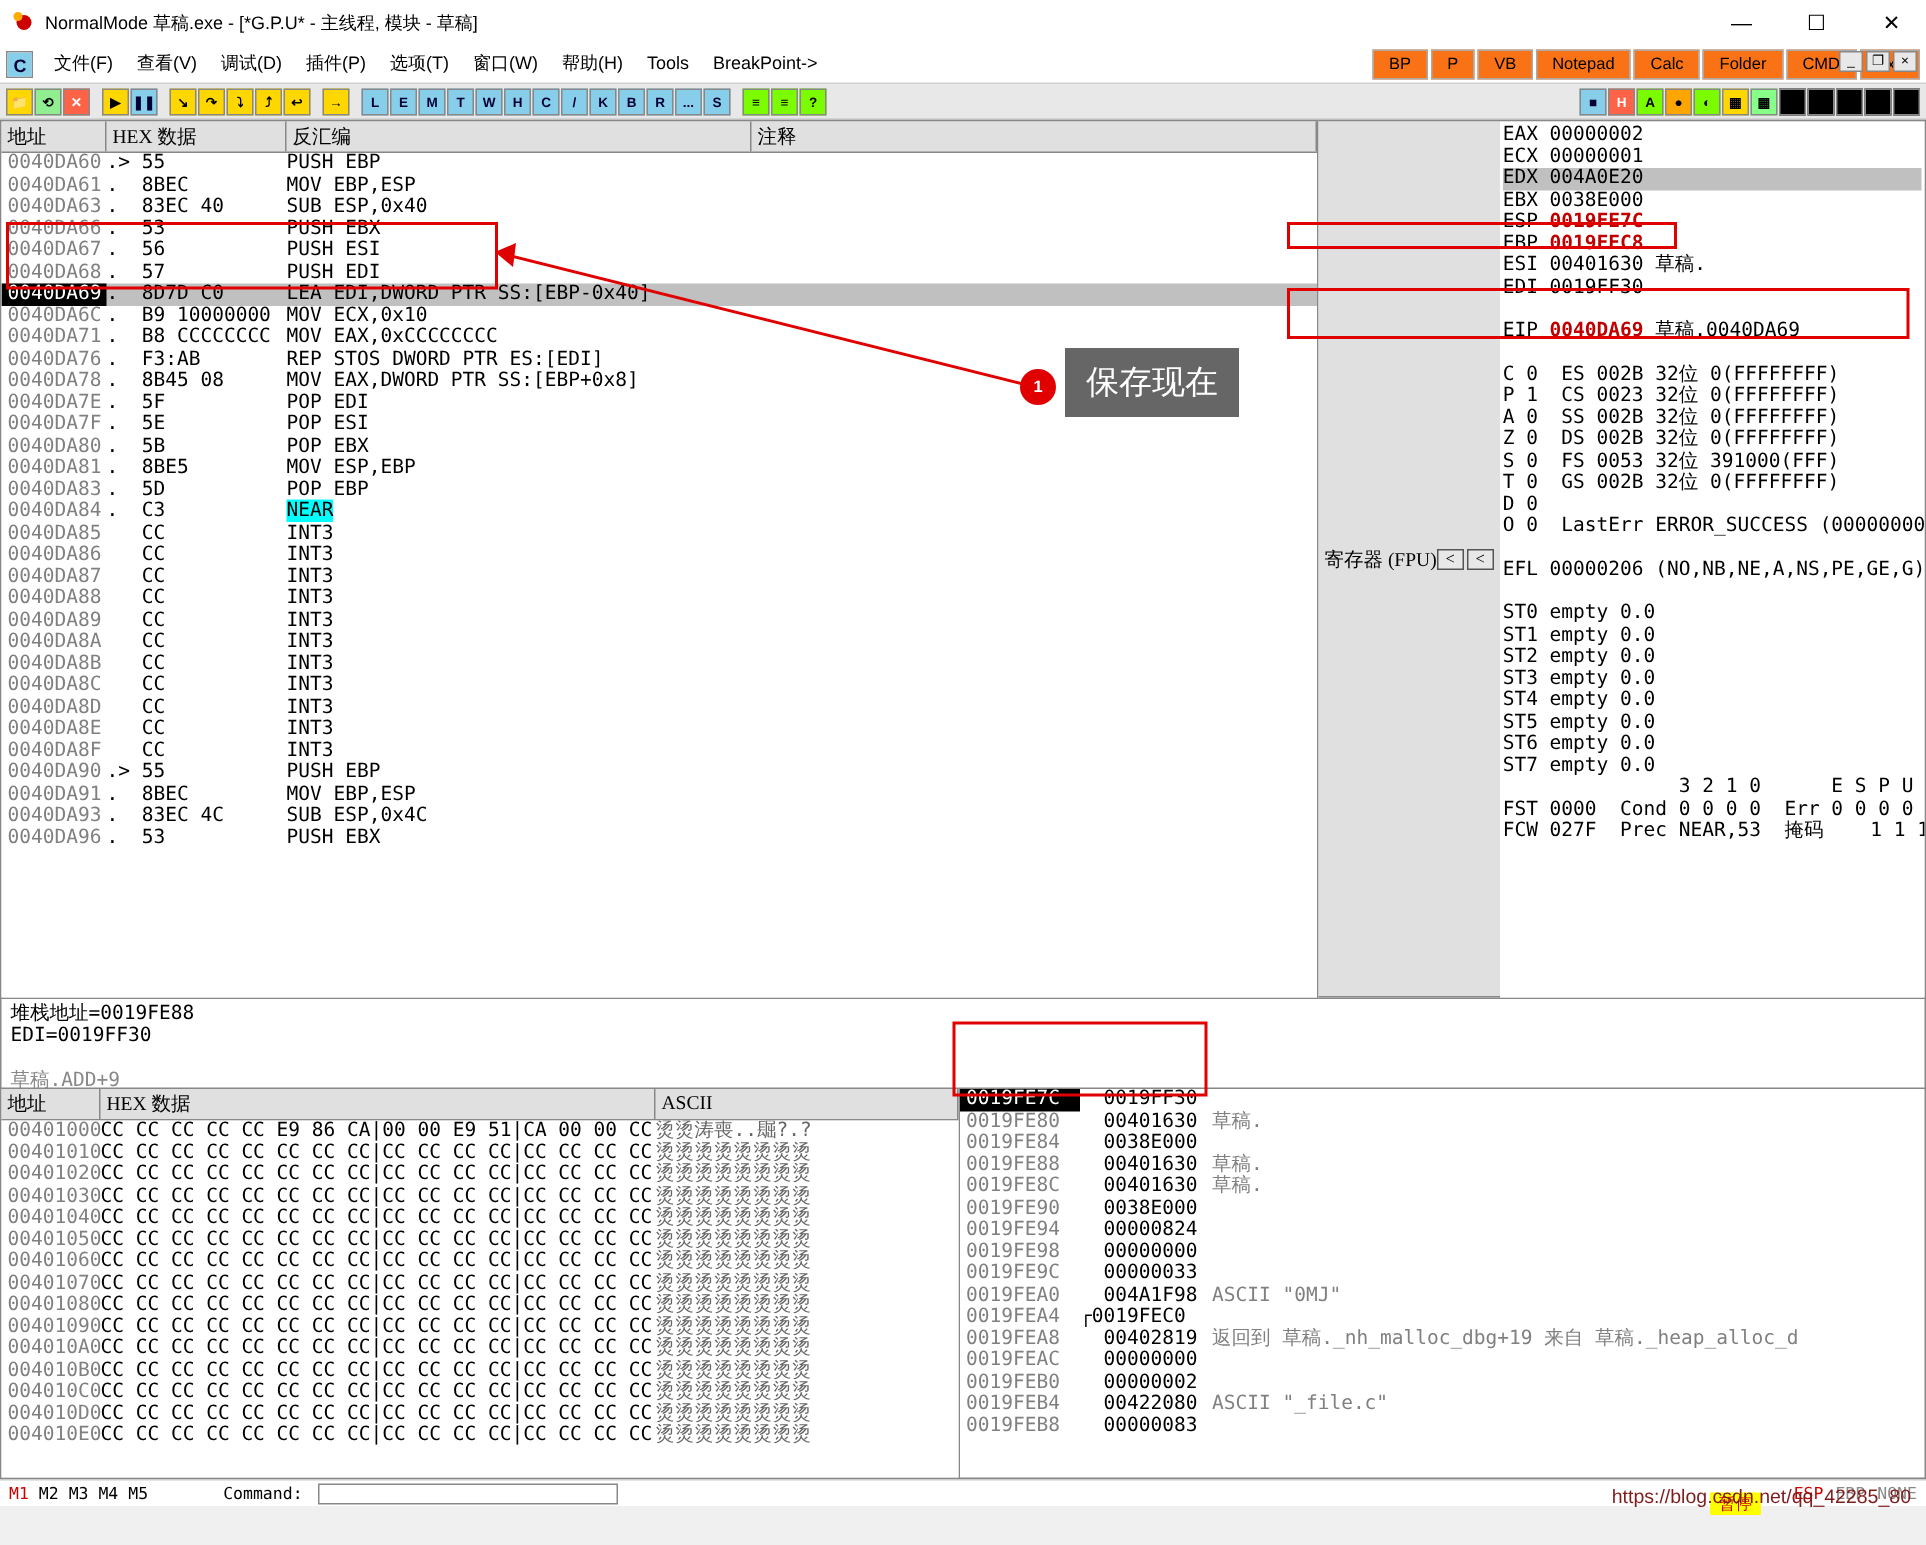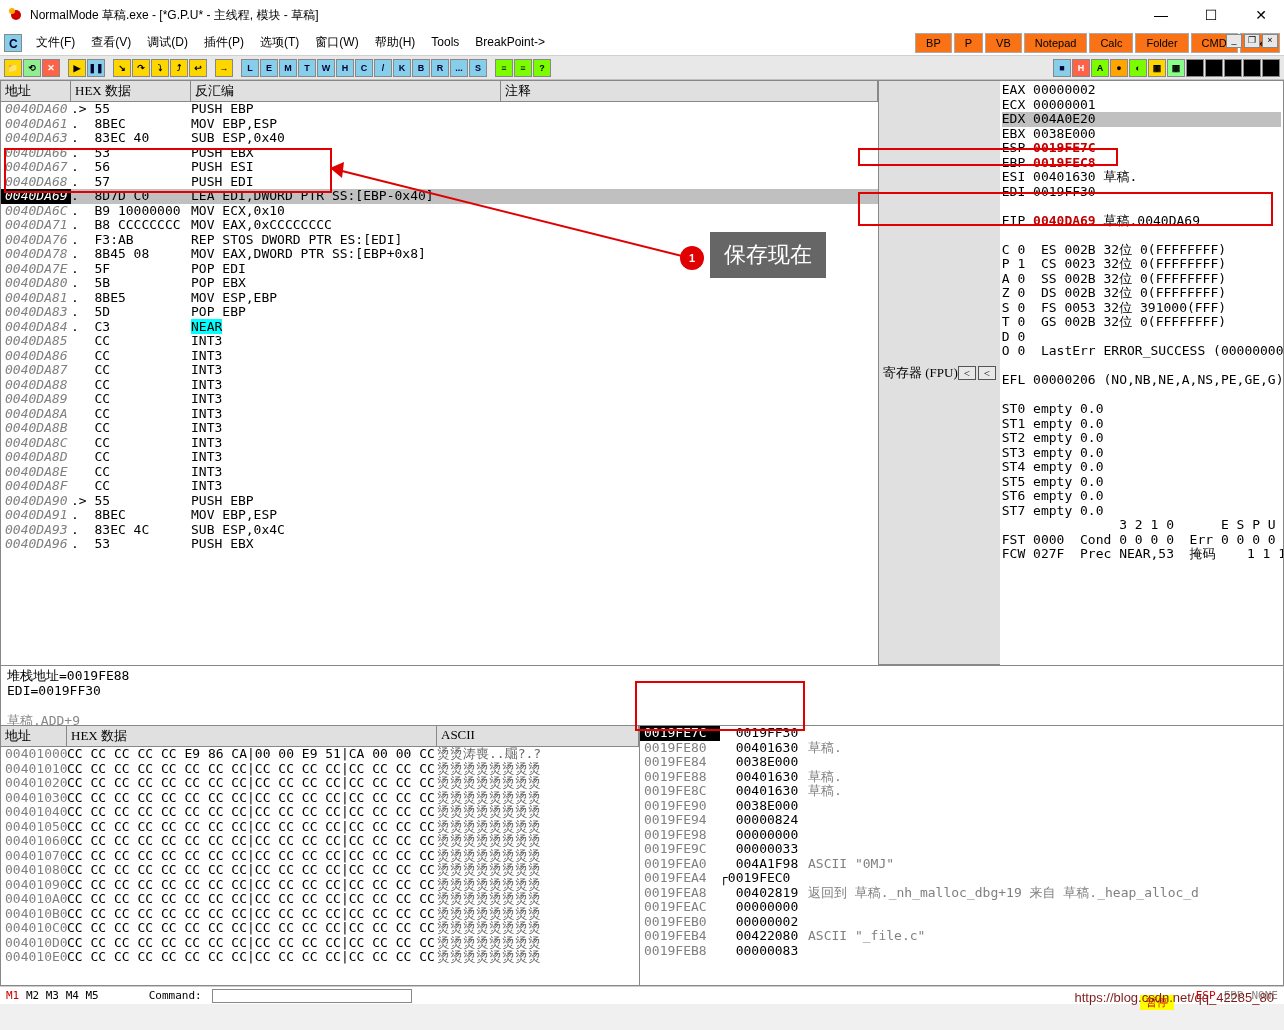--- a/index.html
+++ b/index.html
@@ -24,21 +24,21 @@
 .tbtn.spacer { border:none; background:none; width:6px; }
 .main { display:flex; height:586px; }
 .cpu { flex:1; display:flex; flex-direction:column; border:1px solid #888; }
 .cpu-head { display:flex; background:#e0e0e0; border-bottom:1px solid #888; font-family:'SimSun','Microsoft YaHei'; font-size:13px; }
 .cpu-head div { border-right:1px solid #888; padding:1px 4px; }
 .col-addr { width:70px;} .col-hex{width:120px;} .col-disasm{width:310px;} .col-comment{flex:1;}
 .cpu-body { flex:1; overflow:hidden; background:#fff; font-family:Consolas,monospace; font-size:13px; line-height:14.5px; position:relative;}
 .cpu-row { display:flex; height:14.5px; white-space:pre; }
 .cpu-row.sel { background:#c0c0c0; }
 .cpu-row.sel .addr { background:#000; color:#fff;}
-.cpu-row .addr { width:70px; padding-left:4px; color:#808080;font-style:italic;}
+.cpu-row .addr { width:70px; padding-left:4px; color:#808080;}
 .cpu-row .hex { width:120px; color:#000;}
 .cpu-row .dis { width:310px; color:#000;}
 .retn { background:#00ffff; }
 .reg { width:405px; border:1px solid #888; border-left:none; display:flex; flex-direction:row;}
 .reg-head { background:#e0e0e0; border-bottom:1px solid #888; padding:1px 4px; font-family:'SimSun'; font-size:13px; display:flex; align-items:center;}
 .reg-head .hbtns { margin-left:auto; display:flex; gap:2px;}
 .reg-head .hbtn { width:18px; height:14px; border:1px solid #555; background:#e8e8e8; text-align:center; font-size:11px; line-height:12px; cursor:pointer;}
 .reg-body { flex:1; background:#fff; font-family:Consolas,monospace; font-size:13px; line-height:14.5px; padding:2px; overflow:hidden; white-space:pre;} .reg-body .red { color:#c00000; font-weight:bold;}
 .info { height:60px; border:1px solid #888; border-top:none; background:#fff; font-family:Consolas,monospace; font-size:13px; padding:2px 6px; line-height:15px;}
 .info .gray{color:#888;}
@@ -170,20 +170,21 @@
         <div class="cpu-row"><span class="addr">0040DA63</span><span class="hex">.  83EC 40    </span><span class="dis">SUB ESP,0x40</span></div>
         <div class="cpu-row"><span class="addr">0040DA66</span><span class="hex">.  53         </span><span class="dis">PUSH EBX</span></div>
         <div class="cpu-row"><span class="addr">0040DA67</span><span class="hex">.  56         </span><span class="dis">PUSH ESI</span></div>
         <div class="cpu-row"><span class="addr">0040DA68</span><span class="hex">.  57         </span><span class="dis">PUSH EDI</span></div>
         <div class="cpu-row sel"><span class="addr">0040DA69</span><span class="hex">.  8D7D C0    </span><span class="dis">LEA EDI,DWORD PTR SS:[EBP-0x40]</span></div>
         <div class="cpu-row"><span class="addr">0040DA6C</span><span class="hex">.  B9 10000000</span><span class="dis">MOV ECX,0x10</span></div>
         <div class="cpu-row"><span class="addr">0040DA71</span><span class="hex">.  B8 CCCCCCCC</span><span class="dis">MOV EAX,0xCCCCCCCC</span></div>
         <div class="cpu-row"><span class="addr">0040DA76</span><span class="hex">.  F3:AB      </span><span class="dis">REP STOS DWORD PTR ES:[EDI]</span></div>
         <div class="cpu-row"><span class="addr">0040DA78</span><span class="hex">.  8B45 08    </span><span class="dis">MOV EAX,DWORD PTR SS:[EBP+0x8]</span></div>
         <div class="cpu-row"><span class="addr">0040DA7E</span><span class="hex">.  5F         </span><span class="dis">POP EDI</span></div>
+        <div class="cpu-row"><span class="addr">0040DA7F</span><span class="hex">.  5E         </span><span class="dis">POP ESI</span></div>
         <div class="cpu-row"><span class="addr">0040DA80</span><span class="hex">.  5B         </span><span class="dis">POP EBX</span></div>
         <div class="cpu-row"><span class="addr">0040DA81</span><span class="hex">.  8BE5       </span><span class="dis">MOV ESP,EBP</span></div>
         <div class="cpu-row"><span class="addr">0040DA83</span><span class="hex">.  5D         </span><span class="dis">POP EBP</span></div>
         <div class="cpu-row"><span class="addr">0040DA84</span><span class="hex">.  C3         </span><span class="dis"><span class="retn">NEAR</span></span></div>
         <div class="cpu-row"><span class="addr">0040DA85</span><span class="hex">   CC         </span><span class="dis">INT3</span></div>
         <div class="cpu-row"><span class="addr">0040DA86</span><span class="hex">   CC         </span><span class="dis">INT3</span></div>
         <div class="cpu-row"><span class="addr">0040DA87</span><span class="hex">   CC         </span><span class="dis">INT3</span></div>
         <div class="cpu-row"><span class="addr">0040DA88</span><span class="hex">   CC         </span><span class="dis">INT3</span></div>
         <div class="cpu-row"><span class="addr">0040DA89</span><span class="hex">   CC         </span><span class="dis">INT3</span></div>
         <div class="cpu-row"><span class="addr">0040DA8A</span><span class="hex">   CC         </span><span class="dis">INT3</span></div>

